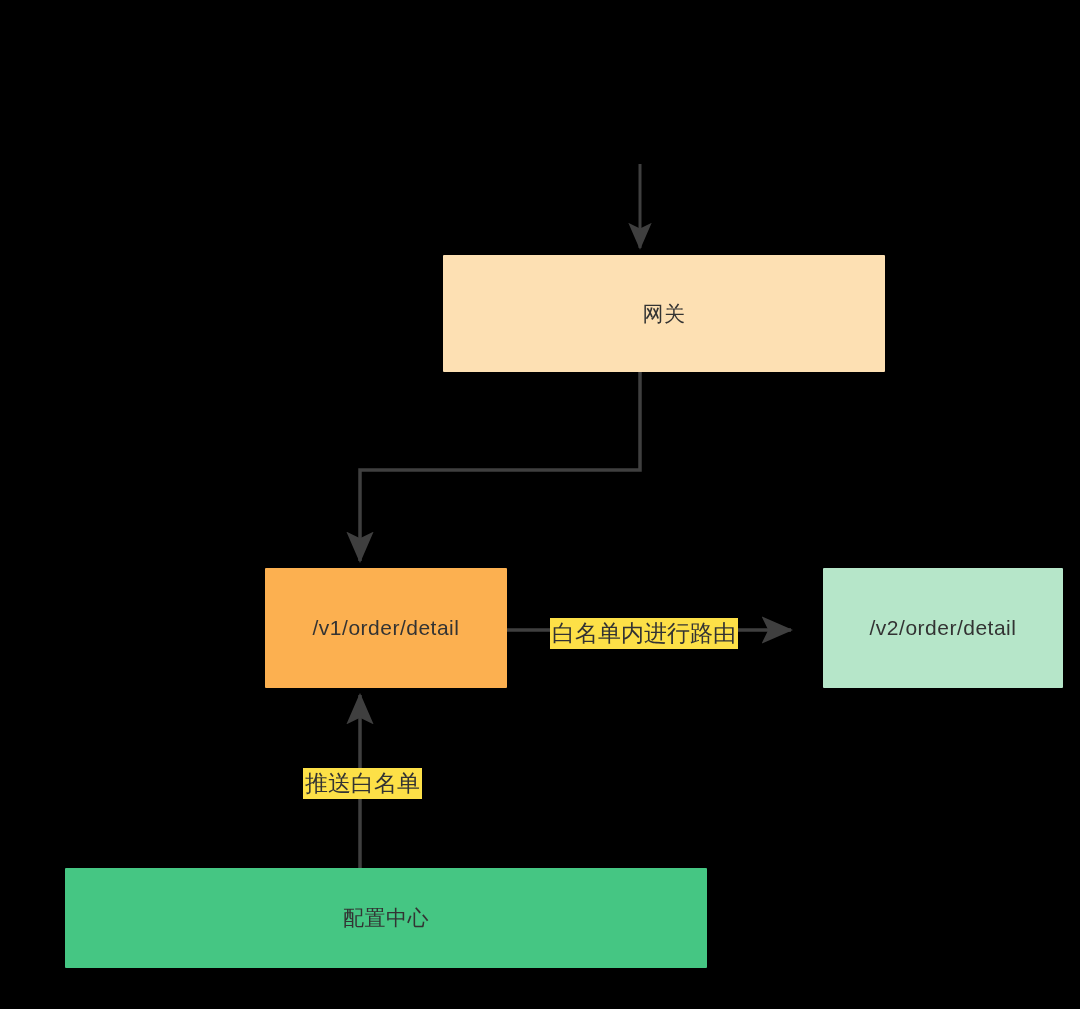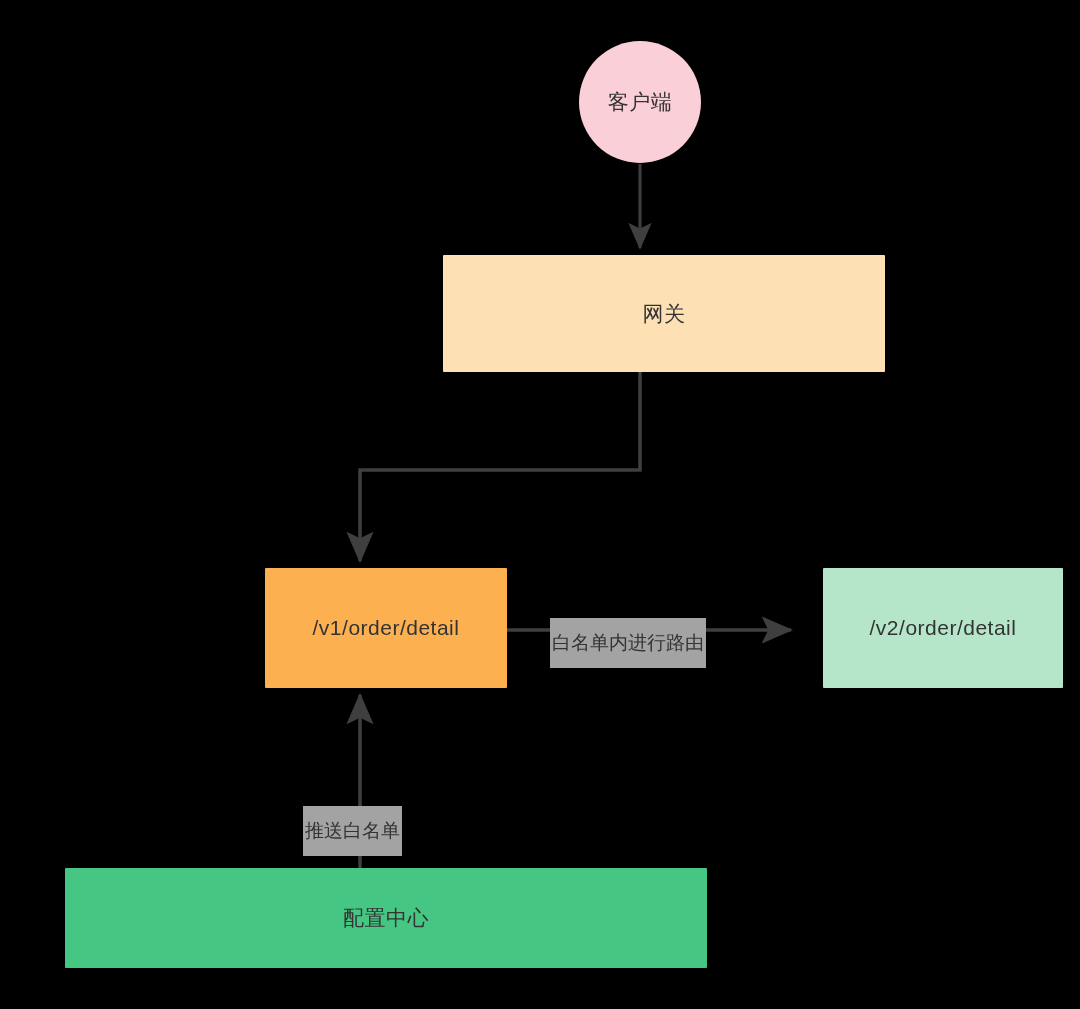--- a/index.html
+++ b/index.html
@@ -37,25 +37,25 @@
   }
   .node-rect {
     border-radius: 1px;
     margin-left: 25px;
   }
   .node-circle {
     border-radius: 50%;
   }
   .edge-label {
     position: absolute;
-    background: #a3a3a3;
+    background: #fde047;
     color: #333333;
-    font-size: 19px;
+    font-size: 23px;
     line-height: 1.25;
-    padding: 13px 2px;
+    padding: 1px 2px;
     white-space: nowrap;
     box-sizing: border-box;
   }
 </style>
 </head>
 <body>
 
 <div id="canvas">
 
   <svg id="edge-layer" viewBox="0 0 1080 1009" width="1080" height="1009" xmlns="http://www.w3.org/2000/svg">
@@ -67,37 +67,34 @@
 
     <path d="M640,164 L640,248" stroke="#3f3f3f" stroke-width="3" fill="none" marker-end="url(#arrowhead)"></path>
 
     <path d="M640,372 L640,470 L360,470 L360,561" stroke="#3f3f3f" stroke-width="3.5" fill="none" stroke-linejoin="miter" marker-end="url(#arrowhead)"></path>
 
     <path d="M482,630 L791,630" stroke="#3f3f3f" stroke-width="3.5" fill="none" marker-end="url(#arrowhead)"></path>
 
     <path d="M360,868 L360,695" stroke="#3f3f3f" stroke-width="3.5" fill="none" marker-end="url(#arrowhead)"></path>
   </svg>
 
-  <div class="node node-circle" style="left:579px; top:41px; width:122px; height:122px; background:#fbcfd8;">
-    <span>客户端</span>
-  </div>
 
   <div class="node node-rect" style="left:418px; top:255px; width:442px; height:117px; background:#fde0b3;">
     <span>网关</span>
   </div>
 
   <div class="node node-rect" style="left:240px; top:568px; width:242px; height:120px; background:#fcb050;text-align:right;">
     <span>/v1/order/detail</span>
   </div>
 
   <div class="node node-rect" style="left:798px; top:568px; width:240px; height:120px; background:#b6e6c9;text-align:center;">
     <span>/v2/order/detail</span>
   </div>
 
   <div class="node node-rect" style="left:40px; top:868px; width:642px; height:100px; background:#45c683;">
     <span>配置中心</span>
   </div>
 
   <div class="edge-label" style="left:550px; top:618px;">白名单内进行路由</div>
 
-  <div class="edge-label" style="left:303px; top:806px;">推送白名单</div>
+  <div class="edge-label" style="left:303px; top:768px;">推送白名单</div>
 
 </div>
 
 </body></html>

